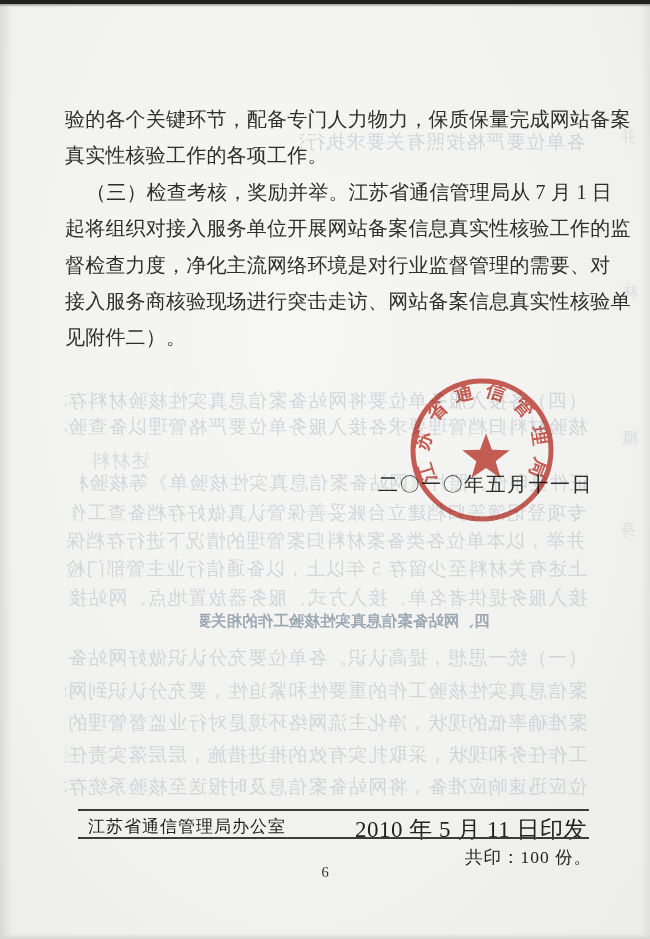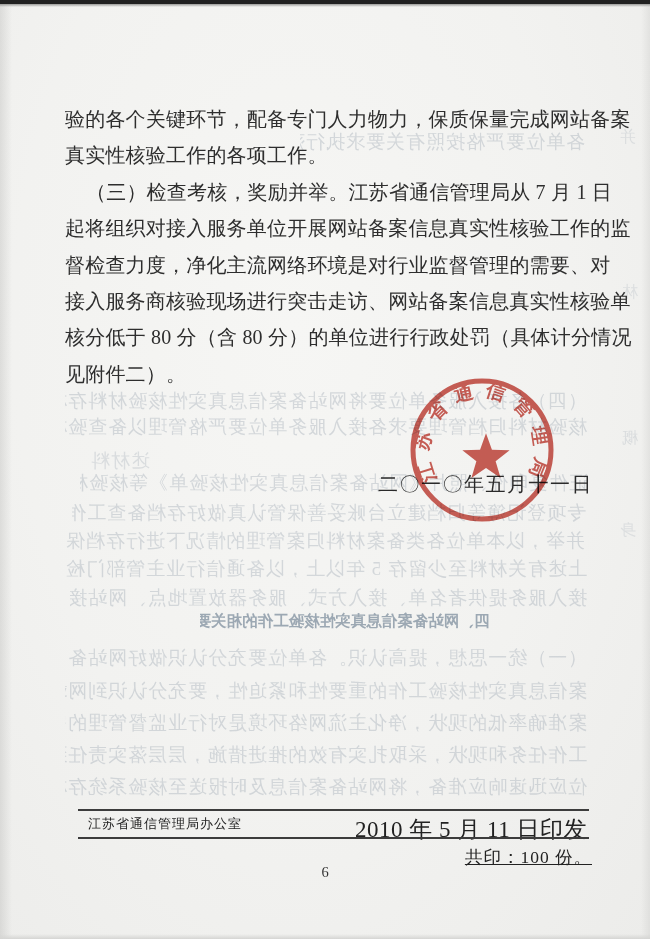--- a/index.html
+++ b/index.html
@@ -33,26 +33,26 @@
 
   .date-line{position:absolute;top:471px;right:57px;z-index:3;
     font-size:20px;color:#2a2a2a;letter-spacing:1.5px;white-space:nowrap;text-align:center;}
 
   .seal{position:absolute;left:394px;top:362px;z-index:4;
     mix-blend-mode:multiply;opacity:.85;}
 
   .frule{position:absolute;left:78px;width:511px;height:2px;background:#3c3c3c;z-index:2;}
   .rule1{top:809px;}
   .rule2{top:837px;}
-  .office{position:absolute;left:88px;top:815px;font-size:13px;letter-spacing:1px;
+  .office{position:absolute;left:88px;top:815px;font-size:17px;letter-spacing:1px;
     color:#222;z-index:2;white-space:nowrap;}
   .print-date{position:absolute;right:63px;top:814px;font-size:23px;letter-spacing:.5px;
     color:#222;z-index:2;white-space:nowrap;}
   .copies{position:absolute;right:58px;top:845px;font-size:17.5px;letter-spacing:1px;
-    color:#222;z-index:2;white-space:nowrap;text-decoration:underline;}
+    color:#222;z-index:2;white-space:nowrap;}
   .pageno{position:absolute;left:0;top:864px;width:100%;text-align:center;
     font-size:14.5px;color:#333;z-index:2;}
 </style>
 </head>
 <body>
 
 <div class="page">
 
   <div class="scan-top"></div>
   <div class="scan-top-fade"></div>
@@ -82,21 +82,20 @@
       <div class="bleed-line" style="top: 520px; left: 600px; width: 36px; font-size: 16px; opacity: 0.24;">身</div>
     </div>
 
   <div class="body-text">
       <div class="bline">验的各个关键环节，配备专门人力物力，保质保量完成网站备案</div>
       <div class="bline">真实性核验工作的各项工作。</div>
       <div class="bline ind">（三）检查考核，奖励并举。江苏省通信管理局从 7 月 1 日</div>
       <div class="bline">起将组织对接入服务单位开展网站备案信息真实性核验工作的监</div>
       <div class="bline">督检查力度，净化主流网络环境是对行业监督管理的需要、对</div>
       <div class="bline">接入服务商核验现场进行突击走访、网站备案信息真实性核验单</div>
-      <div class="bline">核分低于 80 分（含 80 分）的单位进行行政处罚（具体计分情况</div>
       <div class="bline">见附件二）。</div>
     </div>
 
   <div class="date-line">二〇一〇年五月十一日</div>
 
   <svg class="seal" width="176" height="176" viewBox="-88 -88 176 176">
     <circle cx="0" cy="0" r="69" fill="none" stroke-width="5" stroke="#c5443a"></circle>
     <path transform="translate(4,8) scale(0.92)" d="M 0,-27 L 6.47,-8.9 L 25.68,-8.34 L 10.46,3.4 L 15.87,21.84 L 0,11 L -15.87,21.84 L -10.46,3.4 L -25.68,-8.34 L -6.47,-8.9 Z" fill="#c5443a"></path>
     <path id="sealArc" d="M -38.1 36.8 A 53 53 0 1 1 38.1 36.8" fill="none"></path>
     <text font-size="19" font-weight="bold" letter-spacing="10" font-family="Liberation Serif, DejaVu Serif, serif" fill="#c5443a">

